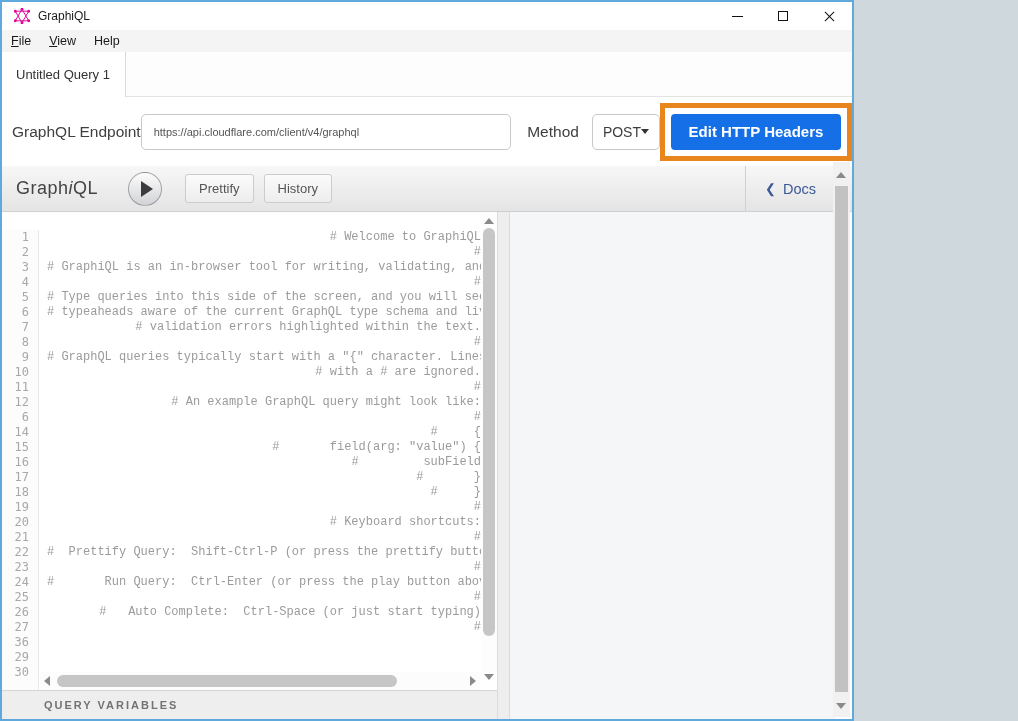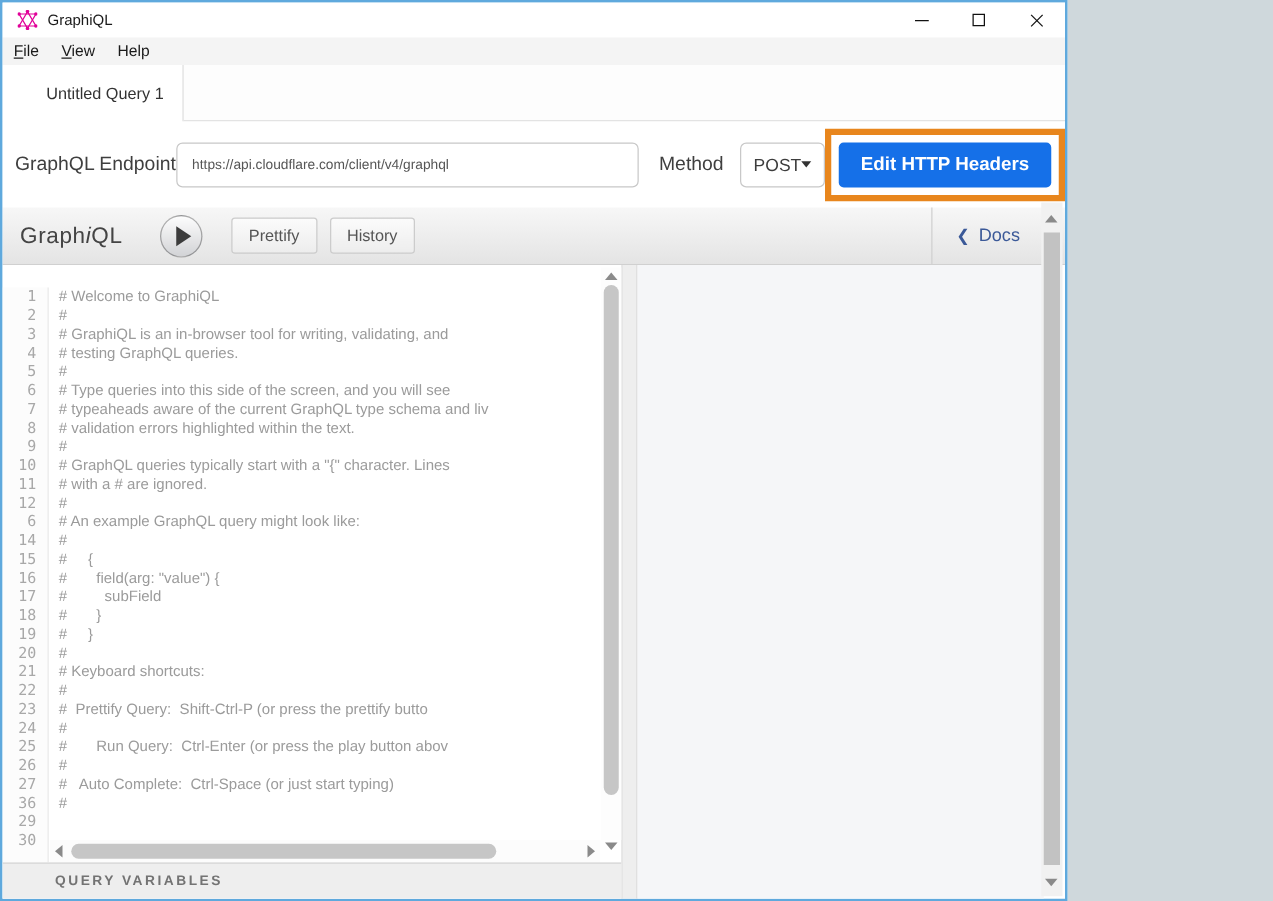--- a/index.html
+++ b/index.html
@@ -22,21 +22,21 @@
   }
   .glyph-close::before { transform:rotate(45deg); }
   .glyph-close::after  { transform:rotate(-45deg); }
   
   .menubar { height:22px; background:#f4f4f4; display:flex; align-items:center; font-size:12.5px; color:#1a1a1a; }
   .menu-item { padding:0 9px; height:100%; display:flex; align-items:center; }
   .accel { text-decoration:underline; }
   
   .tabbar { height:45px; background:#fff; display:flex; }
   .tab { width:124px; height:100%; display:flex; align-items:center; padding-left:14px;
-         font-size:13px; color:#333; background:#fff; border-right:1px solid #d9d9d9;margin-left:21px; }
+         font-size:13px; color:#333; background:#fff; border-right:1px solid #d9d9d9; }
   .tab-filler { flex:1; border-bottom:1px solid #e3e3e3; background:#fdfdfd; }
   
   .endpoint-row { height:69px; background:#fff; display:flex; align-items:center; padding-left:10px; }
   .field-label { font-size:15.5px; color:#3f3f3f; white-space:nowrap; }
   .endpoint-label { width:132px; }
   .endpoint-input {
     width:505px; height:36px; border:1px solid #c8c8c8; border-radius:5px;
     padding:0 12px; font-size:11px; color:#555; font-family:"Liberation Sans", sans-serif; outline:none;
   }
   .method-label { margin-left:16px; }
@@ -80,21 +80,21 @@
     color:var(--docs_link_blue); font-size:14.5px; cursor:pointer;
   }
   .docs-chevron { font-size:13px; }
   
   .main { display:flex; height:507px; position:relative; }
   .editor-pane { position:relative; width:495px; background:#fff; }
   .editor-rows { position:absolute; left:0; right:16px; top:0; height:478px; overflow:hidden; display:flex; padding-top:18px; }
   .gutter-col { width:37px; border-right:1px solid #e9e9e9; background:#fcfcfc; text-align:right; padding-right:9px; flex-shrink:0; }
   .code-col { flex:1; padding-left:8px; overflow:hidden; }
   .ln { display:block; font-family:"DejaVu Sans Mono", monospace; font-size:12px; line-height:15px; color:#a8a8a8; }
-  .code-line { font-family:Liberation Sans, sans-serif; font-size:12px; line-height:15px; color:var(--comment_text_gray); white-space:pre; }
+  .code-line { font-family:Liberation Mono, monospace; font-size:12px; line-height:15px; color:var(--comment_text_gray); white-space:pre;text-align:right; }
   
   .ed-vscroll { position:absolute; right:0; top:2px; width:16px; height:458px; background:#fdfdfd; }
   .ed-vthumb { position:absolute; top:14px; left:2px; width:12px; height:408px; background:#c6c6c6; border-radius:6px; }
   .ed-hscroll { position:absolute; left:38px; right:17px; top:460px; height:18px; background:#fcfcfc; }
   .ed-hthumb { position:absolute; left:17px; top:3px; width:340px; height:12px; background:#c6c6c6; border-radius:6px; }
   .arr { position:absolute; width:0; height:0; }
   .arr-up    { border-left:5px solid transparent; border-right:5px solid transparent; border-bottom:6px solid #8a8a8a; }
   .arr-down  { border-left:5px solid transparent; border-right:5px solid transparent; border-top:6px solid #8a8a8a; }
   .arr-left  { border-top:5px solid transparent; border-bottom:5px solid transparent; border-right:6px solid #8a8a8a; }
   .arr-right { border-top:5px solid transparent; border-bottom:5px solid transparent; border-left:6px solid #8a8a8a; }
@@ -223,21 +223,20 @@
             <span class="ln">26</span>
             <span class="ln">27</span>
             <span class="ln">36</span>
             <span class="ln">29</span>
             <span class="ln">30</span>
           </div>
         <div class="code-col" id="code-col">
             <div class="code-line"># Welcome to GraphiQL</div>
             <div class="code-line">#</div>
             <div class="code-line"># GraphiQL is an in-browser tool for writing, validating, and</div>
-            <div class="code-line"># testing GraphQL queries.</div>
             <div class="code-line">#</div>
             <div class="code-line"># Type queries into this side of the screen, and you will see</div>
             <div class="code-line"># typeaheads aware of the current GraphQL type schema and liv</div>
             <div class="code-line"># validation errors highlighted within the text.</div>
             <div class="code-line">#</div>
             <div class="code-line"># GraphQL queries typically start with a "{" character. Lines</div>
             <div class="code-line"># with a # are ignored.</div>
             <div class="code-line">#</div>
             <div class="code-line"># An example GraphQL query might look like:</div>
             <div class="code-line">#</div>

